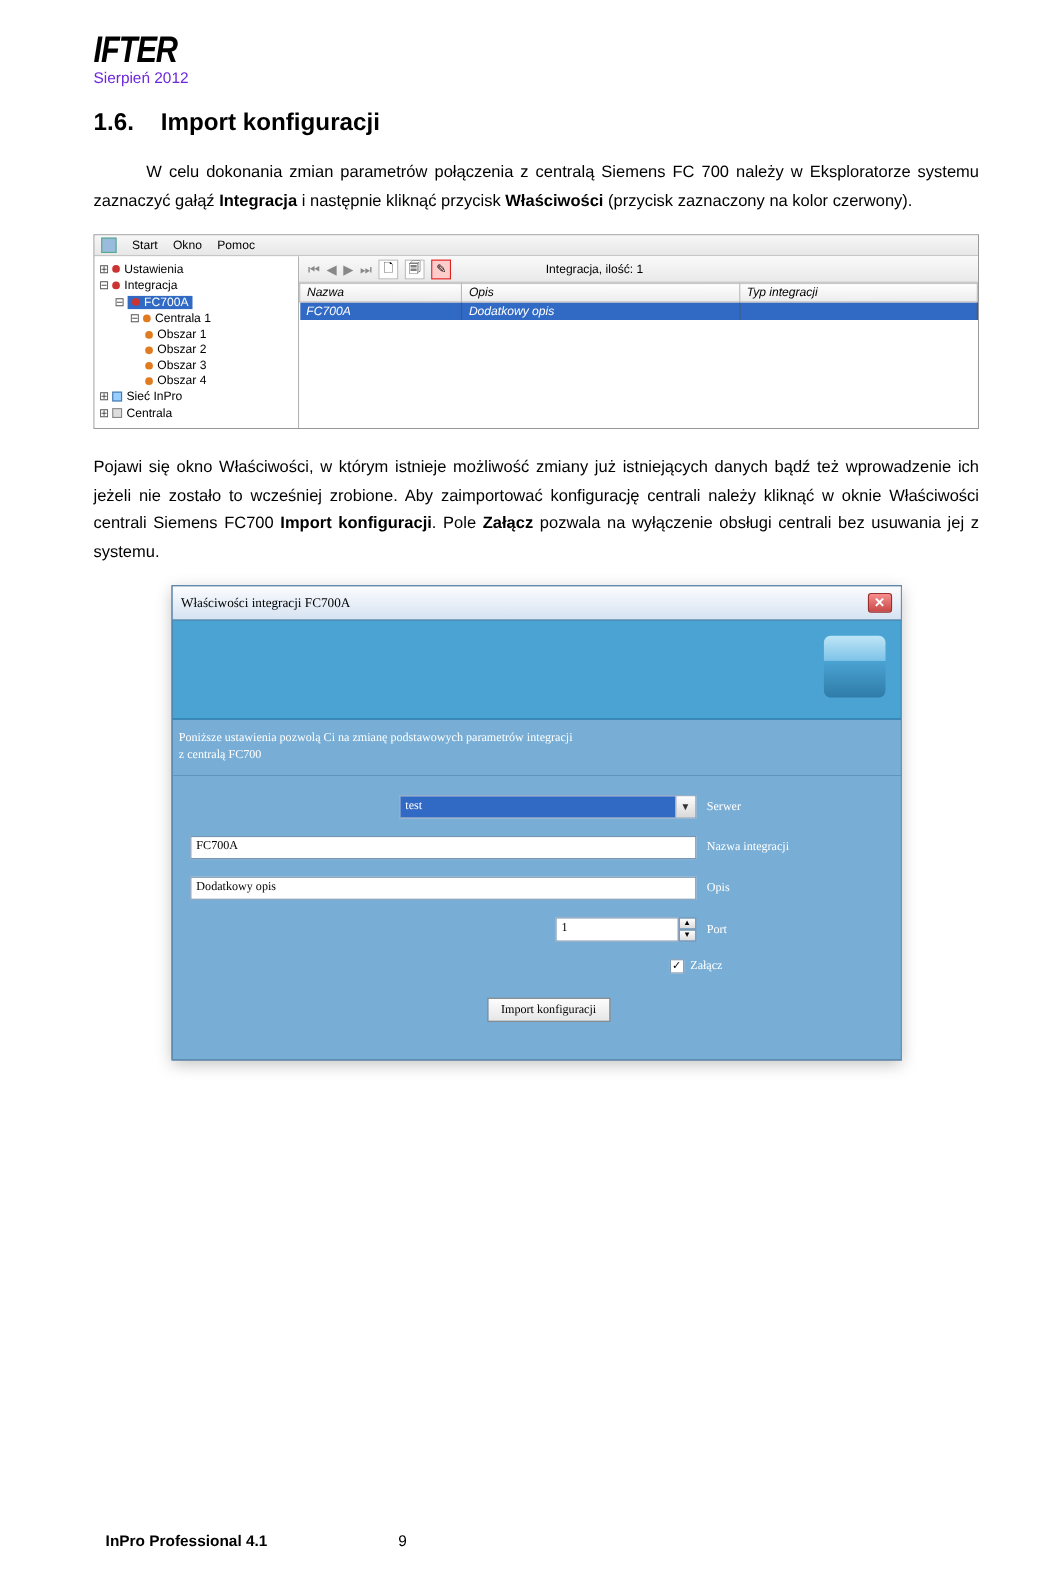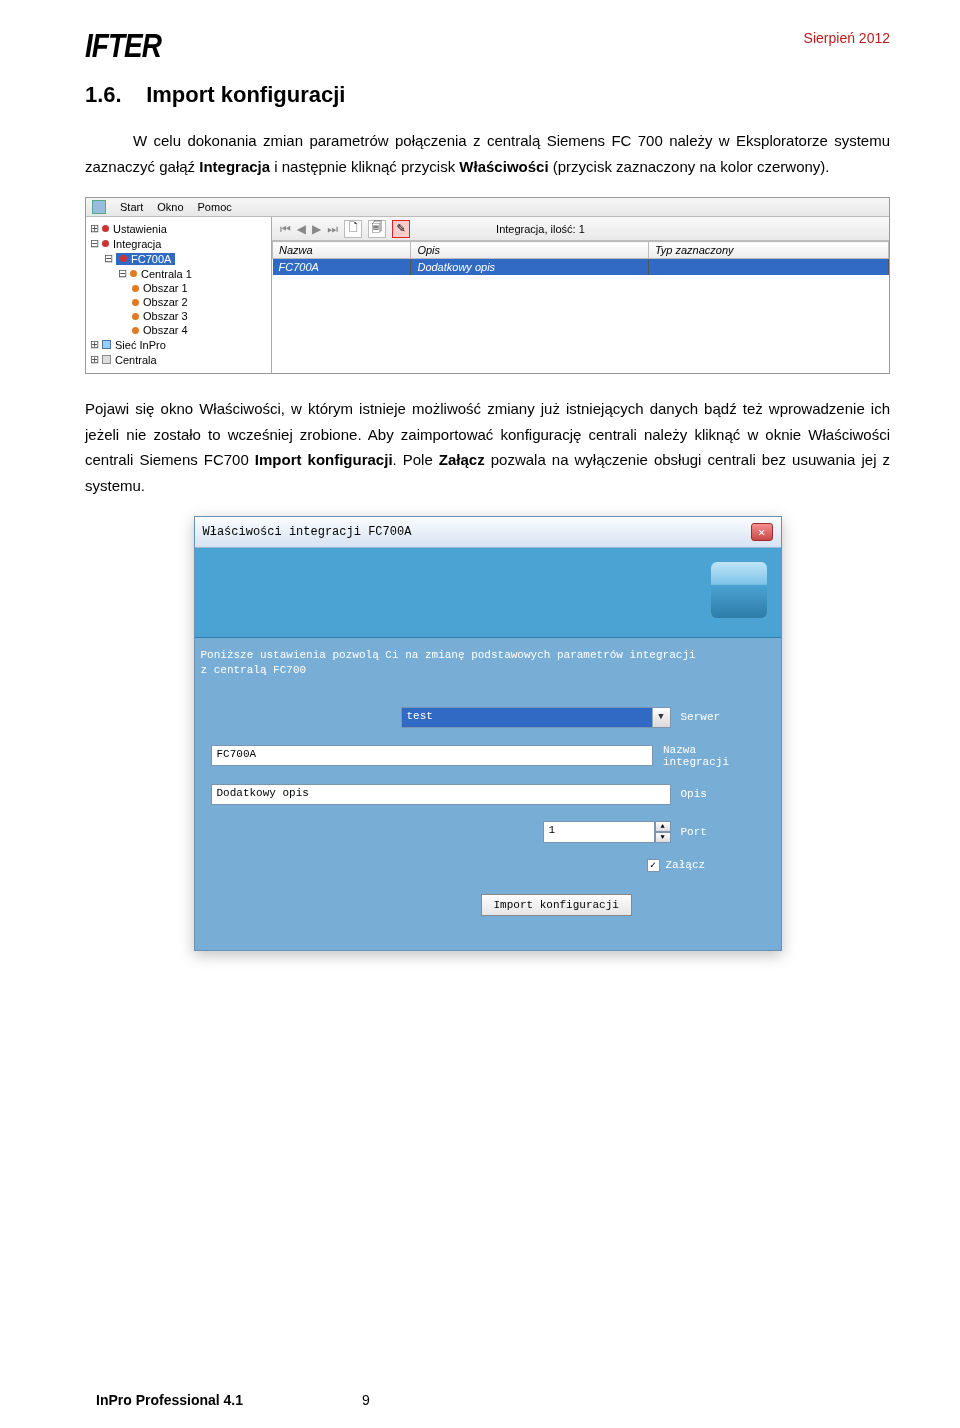--- a/index.html
+++ b/index.html
@@ -14,33 +14,34 @@
   .page {
     padding: 30px 70px 30px 85px;
     min-height: 1428px;
     position: relative;
   }
   .header-row {
     display: flex;
     justify-content: space-between;
     align-items: flex-start;
     margin-bottom: 20px;
+    flex-direction: column;
   }
   .logo {
     font-family: Arial, sans-serif;
     font-weight: bold;
     font-style: italic;
     font-size: 28px;
     letter-spacing: -1px;
     transform: scaleY(1.2);
     color: #000;
   }
   .date-text {
     font-size: 14px;
-    color: #b91c1c;
+    color: #6d28d9;
   }
   .section-heading {
     font-size: 22px;
     font-weight: bold;
     margin: 12px 0 20px 0;
   }
   .body-text {
     font-size: 15px;
     line-height: 1.7;
     text-align: justify;
@@ -130,24 +131,24 @@
     border-right: 1px solid #555;
     padding: 2px 6px;
     color: #fff;
   }
   .ss1-grid tr.selrow { background: #316ac5; }
   .ss1-grid-spacer { height: 34px; background:#fff; }
 
   
   .ss2-wrap { display:flex; justify-content:center; margin-top:8px; margin-bottom:40px;}
   .ss2 {
-    width: 588px;
+    width: 664px;
     border: 1px solid #6b90b8;
     box-shadow: 0 4px 14px rgba(0,0,0,0.25);
-    font-family: Liberation Mono, monospace;
+    font-family: Liberation Serif, serif;
     font-size: 11px;
     background: #0c4a6e;
   }
   .ss2-title {
     background: linear-gradient(#fbfcfe, #d6e3f2);
     border-bottom: 1px solid #9fb7cf;
     display:flex; justify-content:space-between; align-items:center;
     padding: 6px 8px;
     font-size: 12px;
   }
@@ -336,21 +337,21 @@
           <span class="tb-btn">🗋</span>
           <span class="tb-btn">🗐</span>
           <span class="tb-btn red">✎</span>
           <span class="tb-count">Integracja, ilość: 1</span>
         </div>
         <table class="ss1-grid">
           <tbody>
               <tr>
             <th>Nazwa</th>
             <th>Opis</th>
-            <th>Typ zaznaczony</th>
+            <th>Typ integracji</th>
           </tr>
           <tr class="selrow">
             <td>FC700A</td>
             <td>Dodatkowy opis</td>
             <td></td>
           </tr>
         </tbody>
           </table>
         <div class="ss1-grid-spacer"></div>
       </div>

